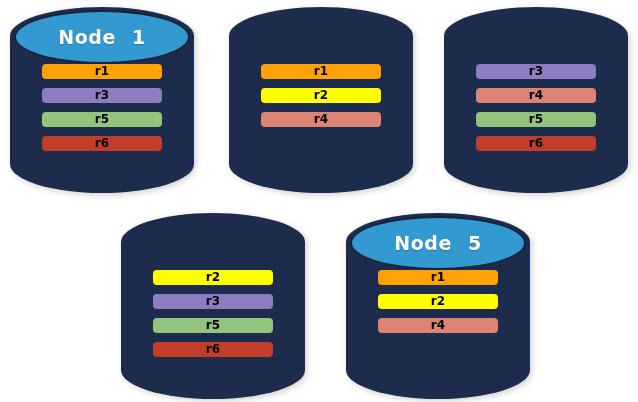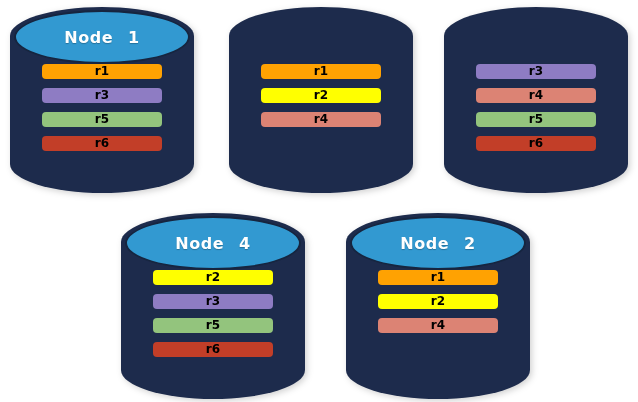--- a/index.html
+++ b/index.html
@@ -35,21 +35,21 @@
     border-radius: 50%;
     border-style: solid;
     border-width: 2px;
     display: flex;
     align-items: center;
     justify-content: center;
     box-sizing: border-box;
   }
   .cyl-title {
     font-weight: bold;
-    font-size: 16px;
+    font-size: 19px;
     letter-spacing: 0.5px;
     word-spacing: 9px;
     text-shadow: 0 1px 1px rgba(0,0,0,0.25);
   }
   .bars {
     position: absolute;
     top: 57px;
     left: 32px;
     right: 32px;
     display: flex;
@@ -105,35 +105,32 @@
     <div class="bars">
         <div class="bar" style="background: rgb(142, 124, 195); color: rgb(0, 0, 0);">r3</div>
         <div class="bar" style="background: rgb(220, 131, 116); color: rgb(0, 0, 0);">r4</div>
         <div class="bar" style="background: rgb(147, 196, 125); color: rgb(0, 0, 0);">r5</div>
         <div class="bar" style="background: rgb(194, 62, 40); color: rgb(0, 0, 0);">r6</div>
       </div>
   </div>
 
   <div class="cyl pos-n4">
     <div class="cyl-body" style="background: rgb(29, 43, 76);"></div>
-    <div class="cyl-top" style="background: rgb(50, 153, 209); border-color: rgb(22, 37, 63);">
-      <span class="cyl-title" style="color: rgb(255, 255, 255);">Node 4</span>
-    </div>
     <div class="bars">
         <div class="bar" style="background: rgb(255, 255, 0); color: rgb(0, 0, 0);">r2</div>
         <div class="bar" style="background: rgb(142, 124, 195); color: rgb(0, 0, 0);">r3</div>
         <div class="bar" style="background: rgb(147, 196, 125); color: rgb(0, 0, 0);">r5</div>
         <div class="bar" style="background: rgb(194, 62, 40); color: rgb(0, 0, 0);">r6</div>
       </div>
   </div>
 
   <div class="cyl pos-n5">
     <div class="cyl-body" style="background: rgb(29, 43, 76);"></div>
     <div class="cyl-top" style="background: rgb(50, 153, 209); border-color: rgb(22, 37, 63);">
-      <span class="cyl-title" style="color: rgb(255, 255, 255);">Node 2</span>
+      <span class="cyl-title" style="color: rgb(255, 255, 255);">Node 5</span>
     </div>
     <div class="bars">
         <div class="bar" style="background: rgb(255, 162, 2); color: rgb(0, 0, 0);">r1</div>
         <div class="bar" style="background: rgb(255, 255, 0); color: rgb(0, 0, 0);">r2</div>
         <div class="bar" style="background: rgb(220, 131, 116); color: rgb(0, 0, 0);">r4</div>
       </div>
   </div>
 
 </div>
 

